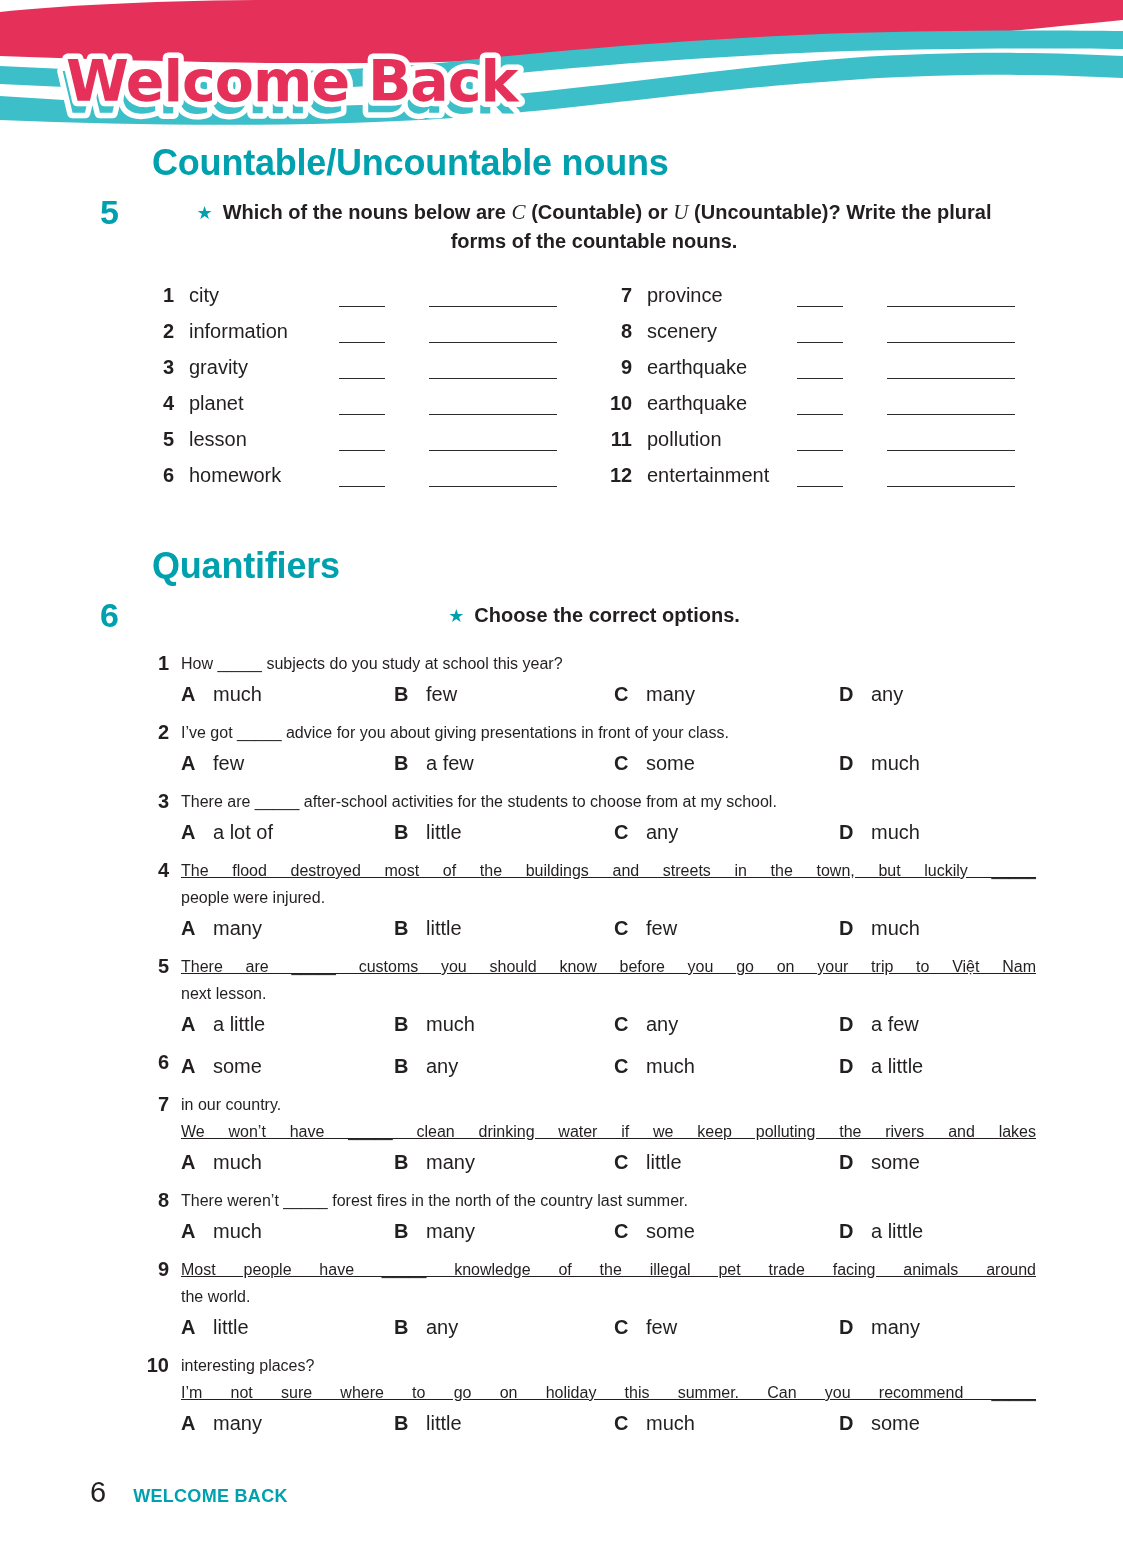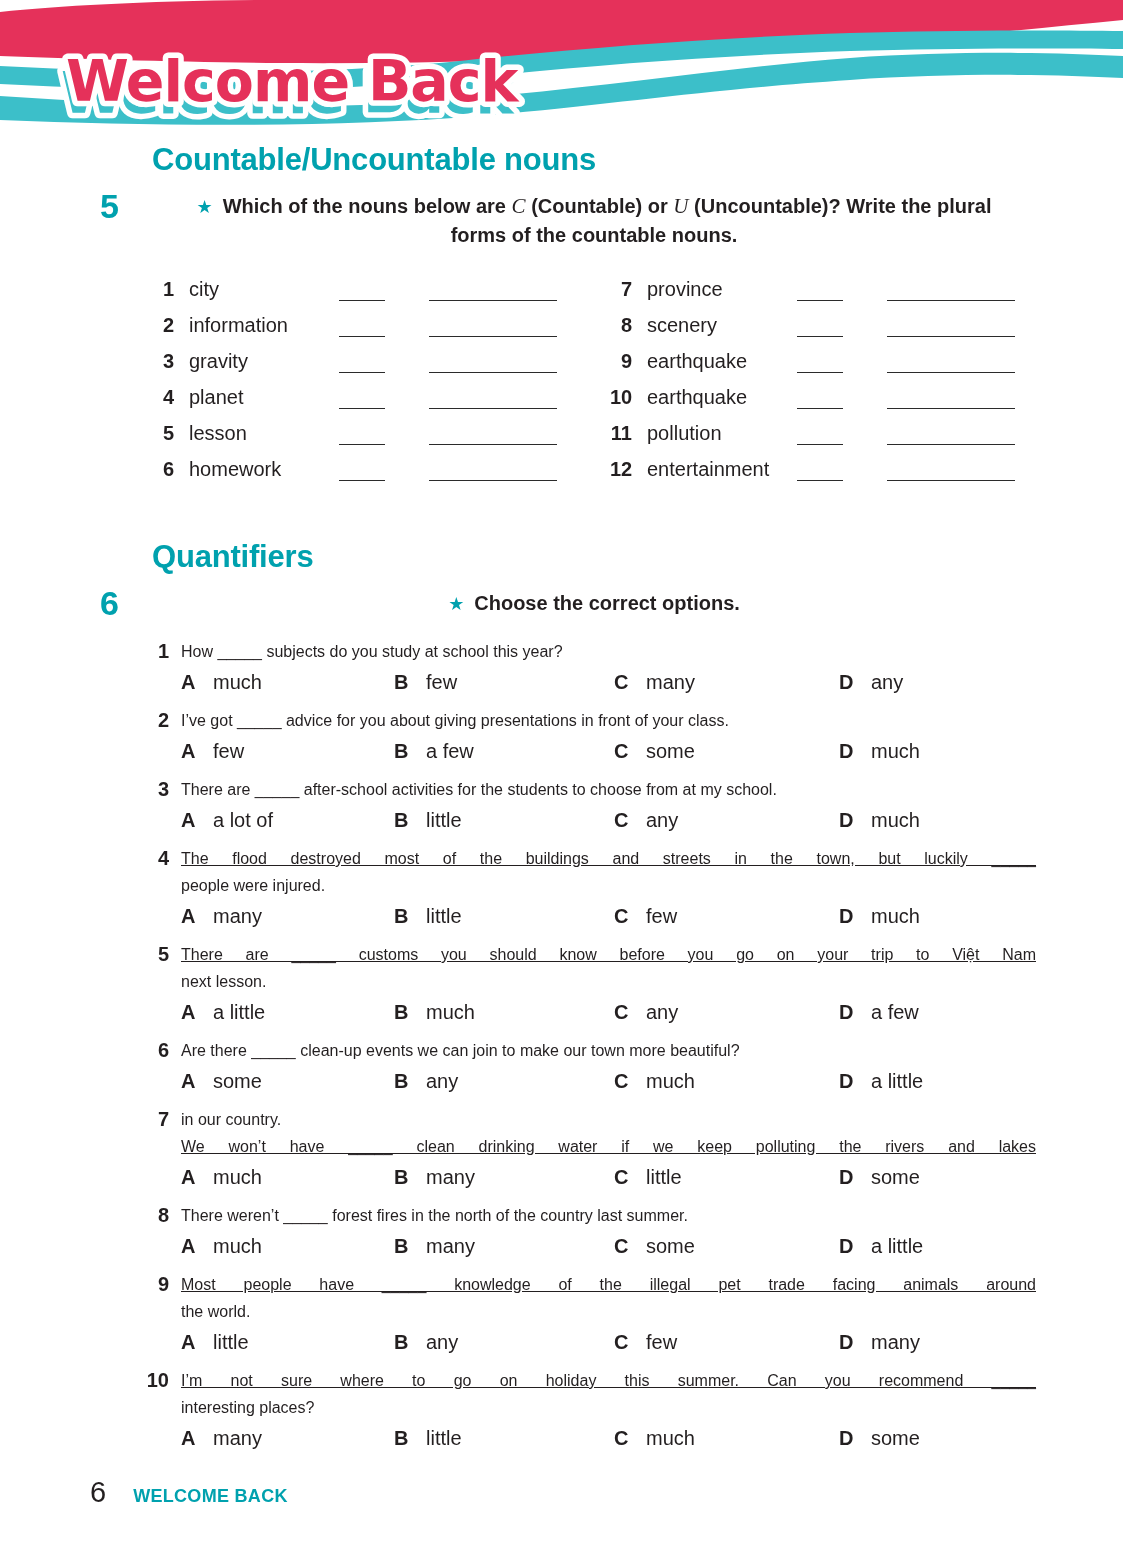--- a/index.html
+++ b/index.html
@@ -12,21 +12,21 @@
   html,body{background:#ffffff;}
   body{font-family:"Liberation Sans","DejaVu Sans",sans-serif;color:var(--text);}
   .page{position:relative;width:1123px;height:1548px;background:#fff;overflow:hidden;}
 
   
   .header-svg{position:absolute;top:0;left:0;display:block;}
   .title-text{font-family:"DejaVu Sans","Liberation Sans",sans-serif;font-weight:bold;letter-spacing:-1px;}
 
   
   .content{position:absolute;left:100px;top:142px;width:936px;}
-  .section-heading{color:var(--teal);font-size:31px;font-weight:bold;margin:0 0 12px 52px;letter-spacing:-0.2px;}
+  .section-heading{color:var(--teal);font-size:36px;font-weight:bold;margin:0 0 12px 52px;letter-spacing:-0.2px;}
   .exercise{display:flex;align-items:flex-start;}
   .ex-num{width:52px;flex-shrink:0;color:var(--teal);font-size:34px;font-weight:bold;line-height:32px;}
   .ex-body{flex:1;font-size:20px;}
   .instruction{font-weight:bold;font-size:20px;line-height:28px;margin:2px 0 0;text-align:center;}
   .star{color:var(--teal);font-size:18px;margin-right:10px;font-weight:normal;}
   .cu{font-family:"Liberation Serif","DejaVu Serif",serif;font-style:italic;font-weight:normal;font-size:21px;}
 
   
   .noun-grid{display:grid;grid-template-columns:402px 402px;column-gap:56px;margin:25px 0 0;}
   .noun-row{display:flex;align-items:flex-start;height:36px;line-height:30px;font-size:20px;}
@@ -302,21 +302,20 @@
                         <span class="opt-text">a few</span>
                       </div>
                     </div>
                   </div>
                 </div>
               </div>
               <div class="question">
                 <div class="q-row">
                   <div class="q-num">6</div>
                   <div class="q-body">
-                    <div class="q-line">Are there _____ clean-up events we can join to make our town more beautiful?</div>
                     <div class="options">
                       <div class="opt">
                         <span class="opt-letter">A</span>
                         <span class="opt-text">some</span>
                       </div>
                       <div class="opt">
                         <span class="opt-letter">B</span>
                         <span class="opt-text">any</span>
                       </div>
                       <div class="opt">
@@ -408,22 +407,22 @@
                         <span class="opt-text">many</span>
                       </div>
                     </div>
                   </div>
                 </div>
               </div>
               <div class="question">
                 <div class="q-row">
                   <div class="q-num">10</div>
                   <div class="q-body">
+                    <div class="q-line">interesting places?</div>
                     <div class="q-line justified">I’m not sure where to go on holiday this summer. Can you recommend _____</div>
-                    <div class="q-line">interesting places?</div>
                     <div class="options">
                       <div class="opt">
                         <span class="opt-letter">A</span>
                         <span class="opt-text">many</span>
                       </div>
                       <div class="opt">
                         <span class="opt-letter">B</span>
                         <span class="opt-text">little</span>
                       </div>
                       <div class="opt">

